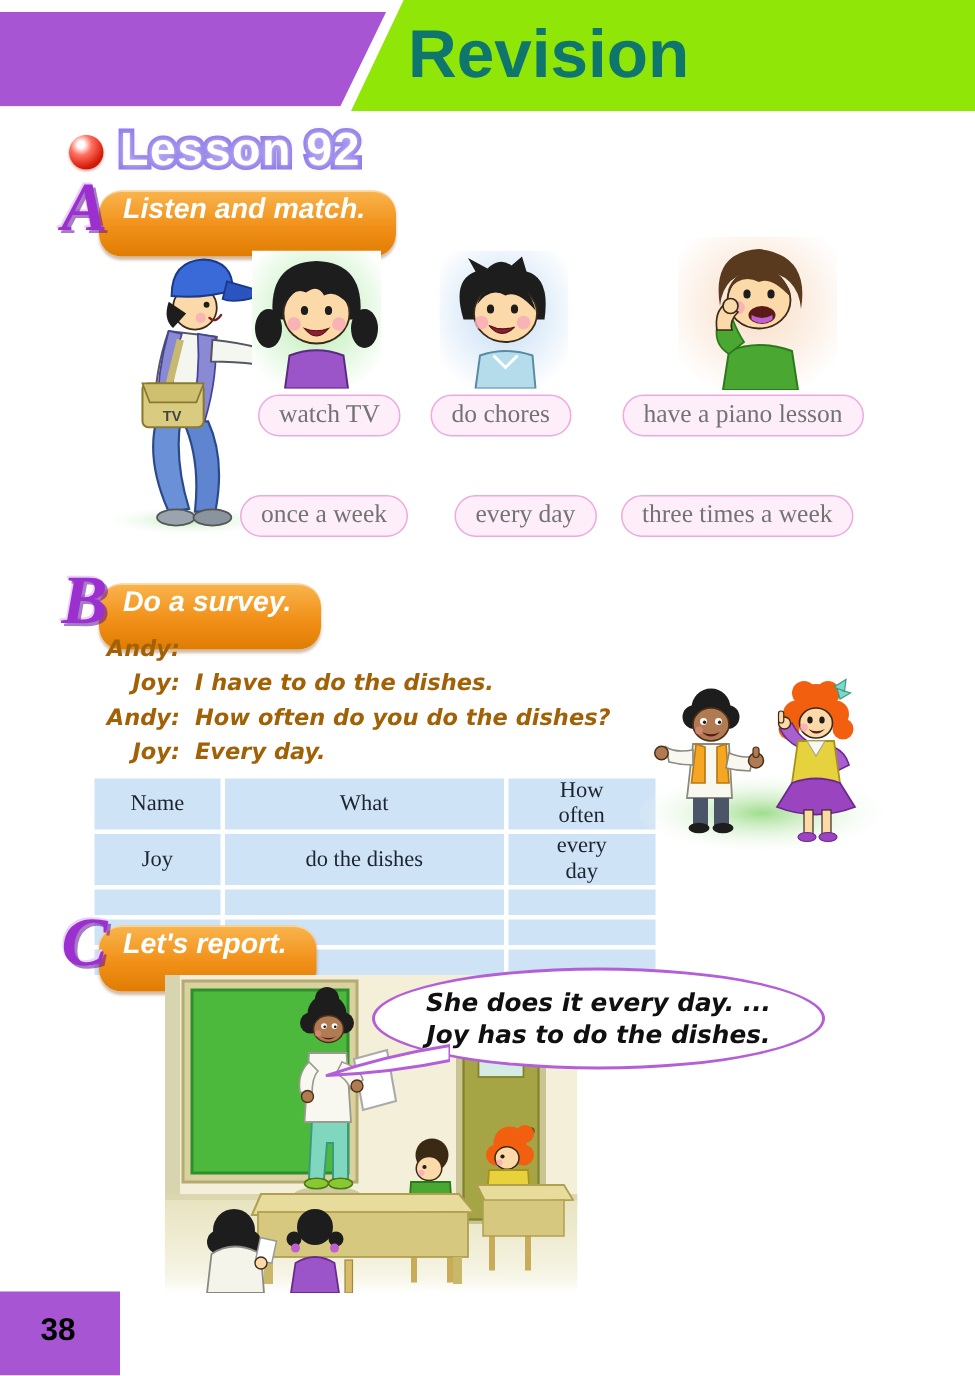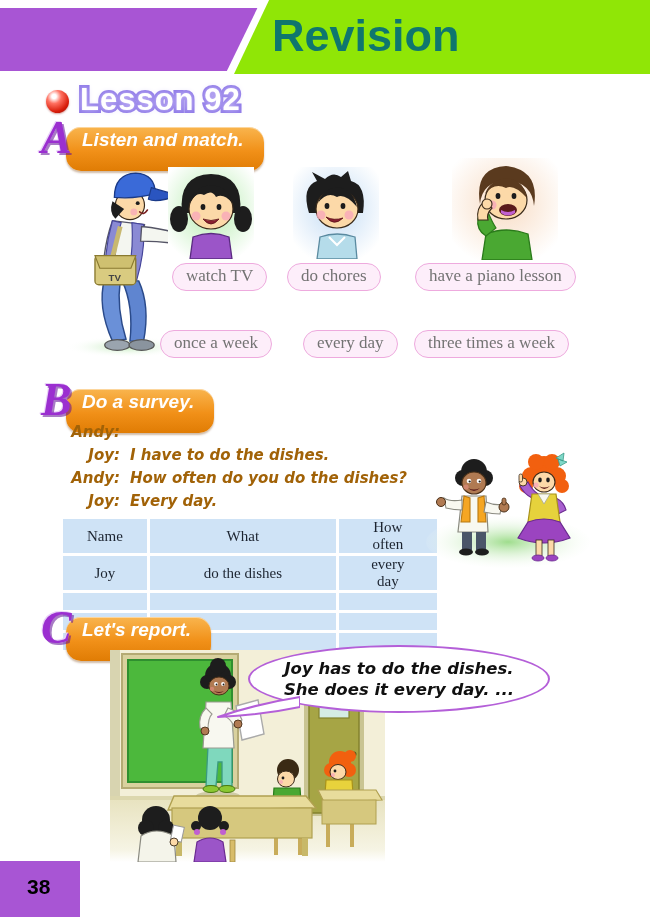--- a/index.html
+++ b/index.html
@@ -423,22 +423,22 @@
       <circle cx="114" cy="176" r="5" fill="#1d1d1d"></circle>
     <circle cx="100" cy="168" r="12" fill="#1d1d1d"></circle>
     <circle cx="87" cy="182" r="3" fill="#c060d0"></circle>
       <circle cx="113" cy="182" r="3" fill="#c060d0"></circle>
     <path d="M84,212 L87,192 Q100,184 113,192 L116,212 Z" fill="#9b55c8" stroke="#6a2a90" stroke-width="1.2"></path>
     <rect x="120" y="190" width="5" height="22" fill="#d8bc6a" stroke="#a08840" stroke-width="0.8"></rect>
   </g>
 </svg>
 
 <div class="bubble">
+  <div class="bubble-line">She does it every day. ...</div>
   <div class="bubble-line">Joy has to do the dishes.</div>
-  <div class="bubble-line">She does it every day. ...</div>
 </div>
 <svg class="bubble-tail" width="84" height="26" viewBox="0 0 84 26">
   <path d="M84,3 Q40,10 2,23 Q46,21 84,13 Z" fill="#ffffff" stroke="#b45fd8" stroke-width="2" stroke-linejoin="round"></path>
 </svg>
 
 <div class="page-num-block">
   <div class="page-num">38</div>
 </div>
 
 </body></html>

